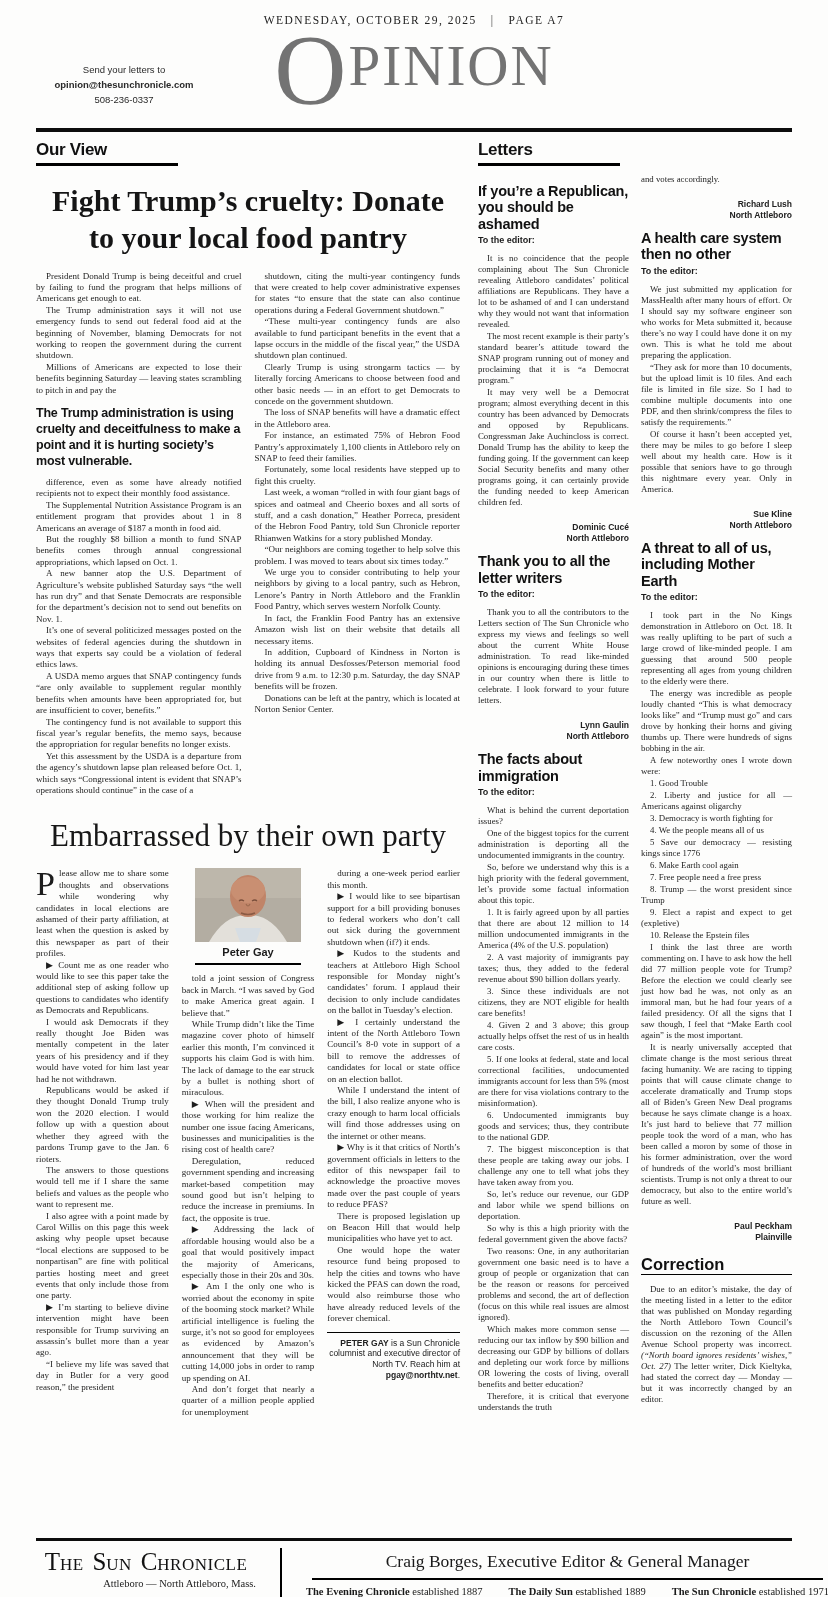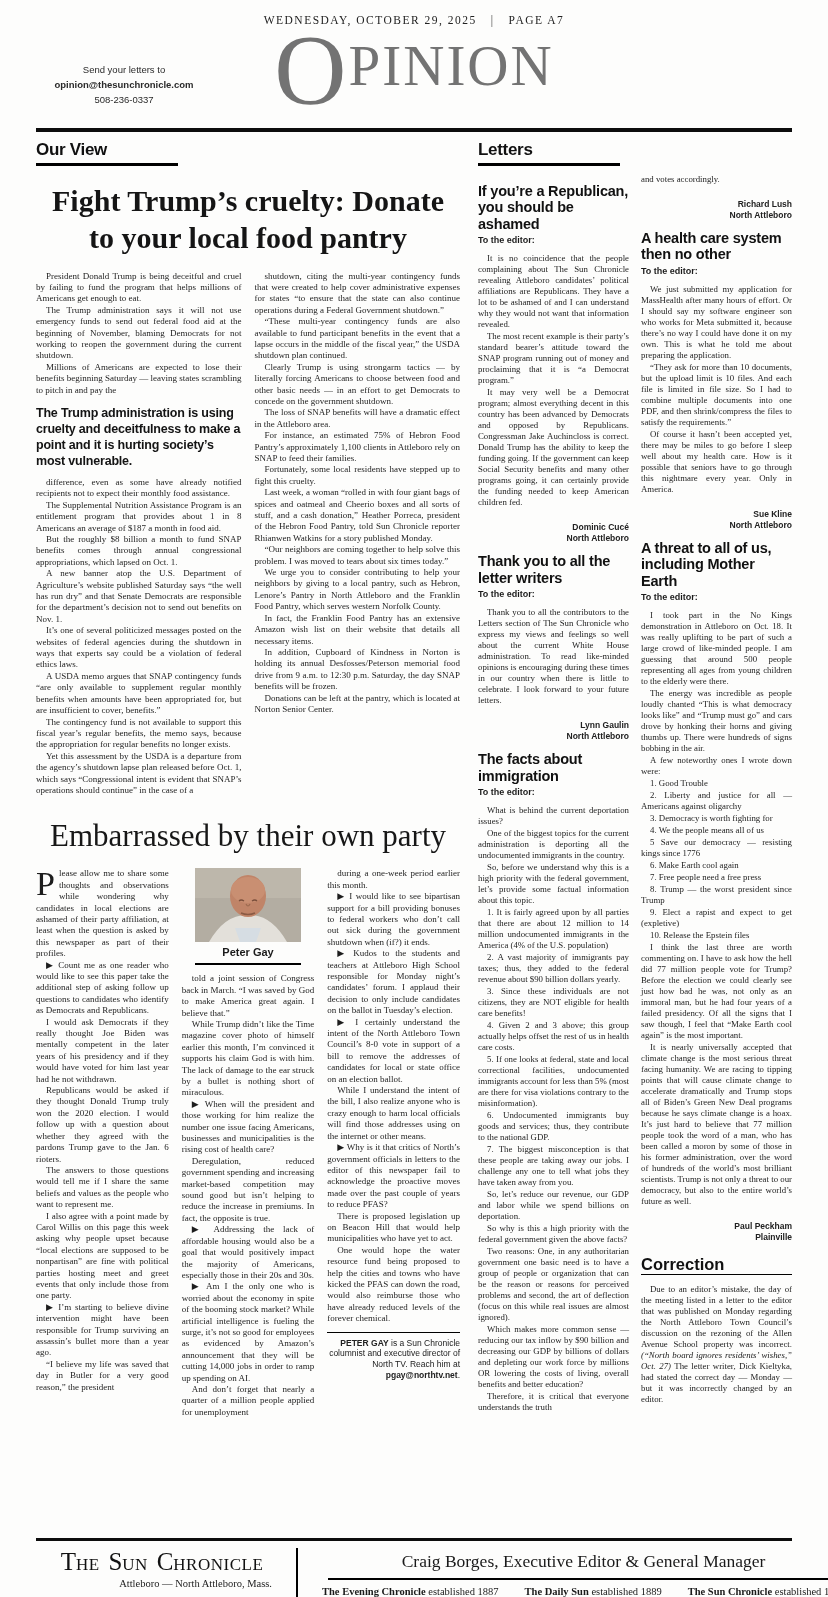--- a/index.html
+++ b/index.html
@@ -74,21 +74,21 @@
   }
   .correction-title {
     font-family:"Liberation Sans","DejaVu Sans",sans-serif; font-weight:bold; font-size:16.5px;
     border-bottom:1.5px solid #000; margin:12px 0 9px; color:#111;
   }
   .correction-body { font-size:8.8px; line-height:11px; text-align:justify; }
   .correction-body .ital { font-style:italic; }
   .correction-body .indent { display:inline-block; width:9px; }
   
   .footer { flex:0 0 auto; }
-  .foot-row { display:flex; align-items:stretch; padding:7px 52px 0; gap:24px; }
+  .foot-row { display:flex; align-items:stretch; padding:7px 36px 0; gap:24px; }
   .foot-logo { width:220px; flex:0 0 auto; text-align:center; }
   .logo-words { white-space:nowrap; color:#111; }
   .logo-lead { font-size:25px; font-family:"Liberation Serif",serif; }
   .logo-rest { font-size:17px; font-family:"Liberation Serif",serif; letter-spacing:0.5px; }
   .logo-word { margin:0 2px; }
   .tagline { font-size:10.5px; margin-top:2px; color:#222;text-align:right; }
   .foot-divider { width:2px; background:#000; flex:0 0 auto; }
   .foot-center { flex:1 1 auto; text-align:center; }
   .editor-line { font-size:17.5px; margin-top:3px; color:#1a1a1a; }
   .foot-rule { height:2px; background:#000; margin:6px 6px 6px; }

